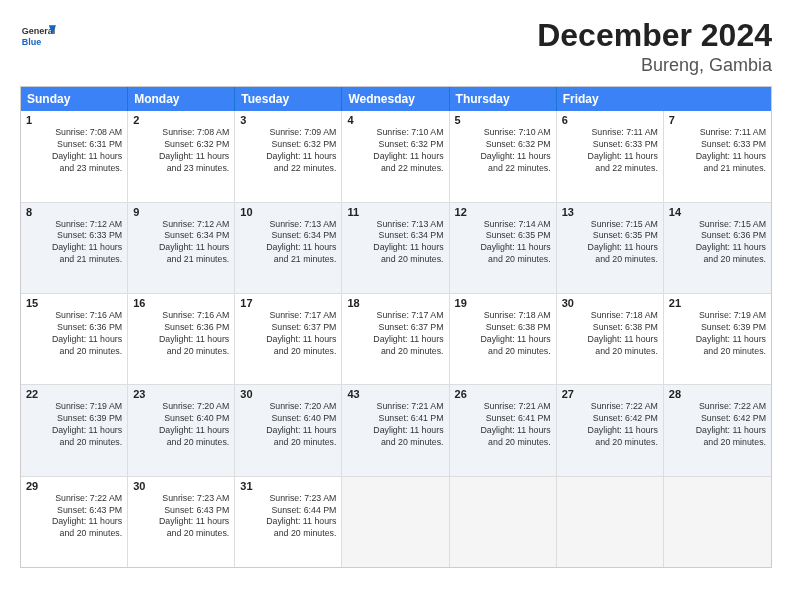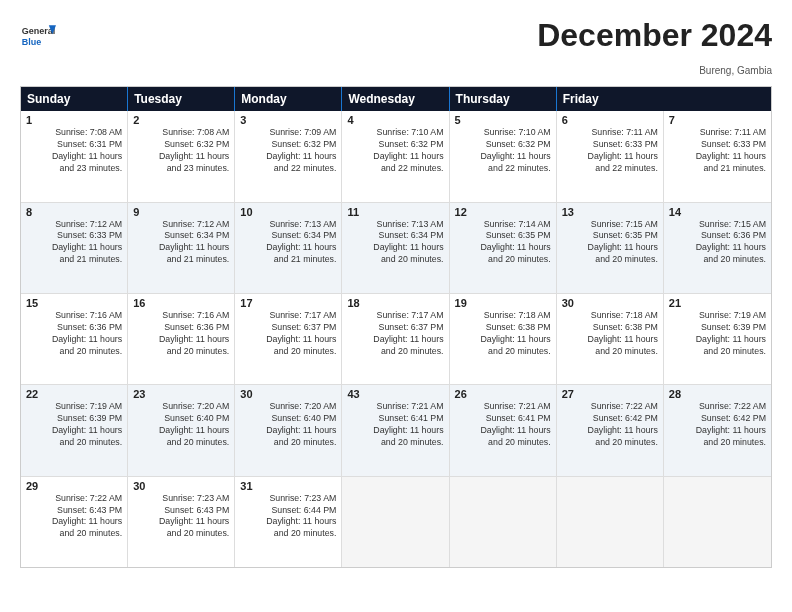--- a/index.html
+++ b/index.html
@@ -35,34 +35,34 @@
     .title-block {
       text-align: right;
     }
     .month-title {
       font-size: 32px;
       font-weight: bold;
       color: #222;
       line-height: 1.1;
     }
     .location {
-      font-size: 10px;
+      font-size: 18px;
       color: #555;
-      margin-top: 12px;
+      margin-top: 2px;
     }
     .calendar {
       flex: 1;
       display: flex;
       flex-direction: column;
       border: 1px solid #ccc;
     }
     .cal-header {
       display: grid;
       grid-template-columns: repeat(7, 1fr);
-      background: #0f172a;
+      background: #3b82f6;
     }
     .cal-header-cell {
       color: #fff;
       font-weight: bold;
       font-size: 12px;
       padding: 5px 6px;
       text-align: left;
       border-right: 1px solid #1976d2;
     }
     .cal-header-cell:last-child { border-right: none; }
@@ -119,22 +119,22 @@
     </div>
     <div class="title-block">
       <div class="month-title">December 2024</div>
       <div class="location">Bureng, Gambia</div>
     </div>
   </div>
 
   <div class="calendar">
     <div class="cal-header">
     <div class="cal-header-cell">Sunday</div>
+        <div class="cal-header-cell">Monday</div>
         <div class="cal-header-cell">Tuesday</div>
-        <div class="cal-header-cell">Monday</div>
         <div class="cal-header-cell">Wednesday</div>
         <div class="cal-header-cell">Thursday</div>
         <div class="cal-header-cell">Friday</div>
       </div>
     <div class="cal-body">
     <div class="cal-row">
           <div class="cal-cell">
             <span class="day-num">1</span>
             <div class="cell-text">Sunrise: 7:08 AM<br>Sunset: 6:31 PM<br>Daylight: 11 hours<br>and 23 minutes.</div>
           </div>

